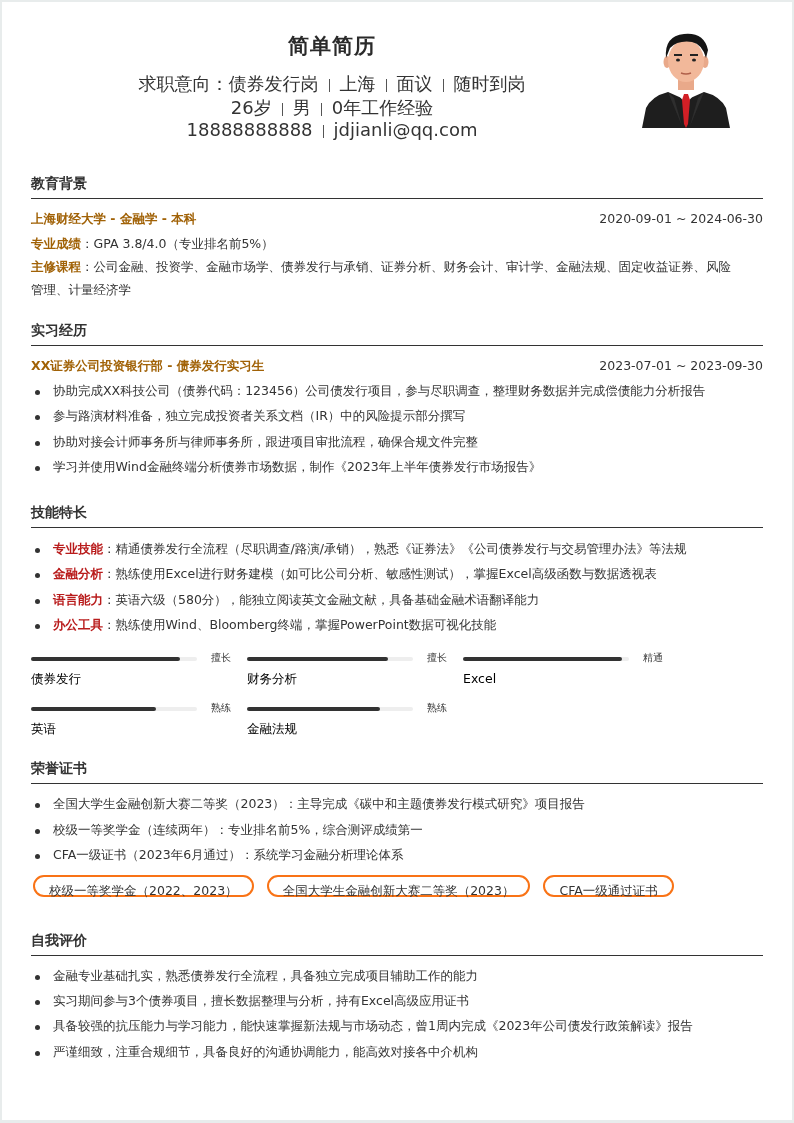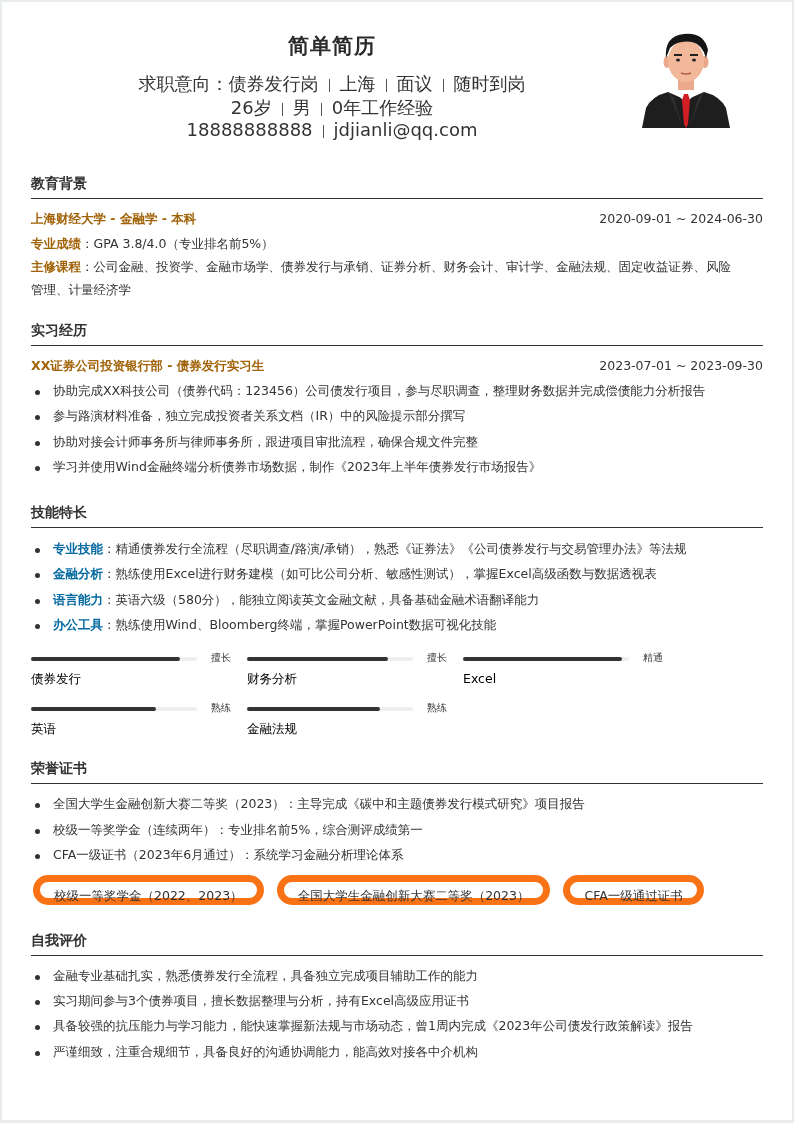--- a/index.html
+++ b/index.html
@@ -26,30 +26,30 @@
   }
   .section-title {
     position: absolute; left: 29px; width: 732px; font-size: 14px; font-weight: bold; color: #333;
     padding-bottom: 5px; border-bottom: 1px solid #333;
   }
   .row { position: absolute; left: 29px; width: 732px; font-size: 12.5px; color: #333; white-space: nowrap; }
   .row b { font-weight: bold; color: #a16207; }
   .date { position: absolute; right: 0; top: 0; font-size: 12.5px; color: #333; }
   .bullet { position: absolute; left: 29px; width: 732px; font-size: 12.5px; color: #333; white-space: nowrap; padding-left: 22px; }
   .bullet::before { content: ""; position: absolute; left: 4px; top: 7px; width: 5px; height: 5px; border-radius: 50%; background: #333; }
-  .bullet b { font-weight: bold; color: #0369a1; }
+  .bullet b { font-weight: bold; color: #b91c1c; }
   .skill { position: absolute; width: 200px; height: 40px; }
   .skill .track { position: absolute; left: 0; top: 6px; width: 166px; height: 4px; background: #eeeeee; border-radius: 2px; }
   .skill .fill { position: absolute; left: 0; top: 0; height: 4px; background: #333; border-radius: 2px; }
   .skill .level { position: absolute; right: 0; top: 0; font-size: 10px; color: #333; }
   .skill .name { position: absolute; left: 0; top: 20px; font-size: 12.5px; color: #000000; }
   .tags { position: absolute; left: 31px; top: 873px; white-space: nowrap; }
   .tag {
-    display: inline-block; height: 30px; line-height: 28px; padding: 0 14px;
-    border: 7px solid #f97316; border-radius: 15px; font-size: 12.5px; color: #333;
+    display: inline-block; height: 22px; line-height: 28px; padding: 0 14px;
+    border: 2px solid #f97316; border-radius: 15px; font-size: 12.5px; color: #333;
     margin-right: 13px; background: #fff;
   }
 </style>
 </head>
 <body>
 
 <div class="page">
 
   <div class="header">
     <div class="title">简单简历</div>

